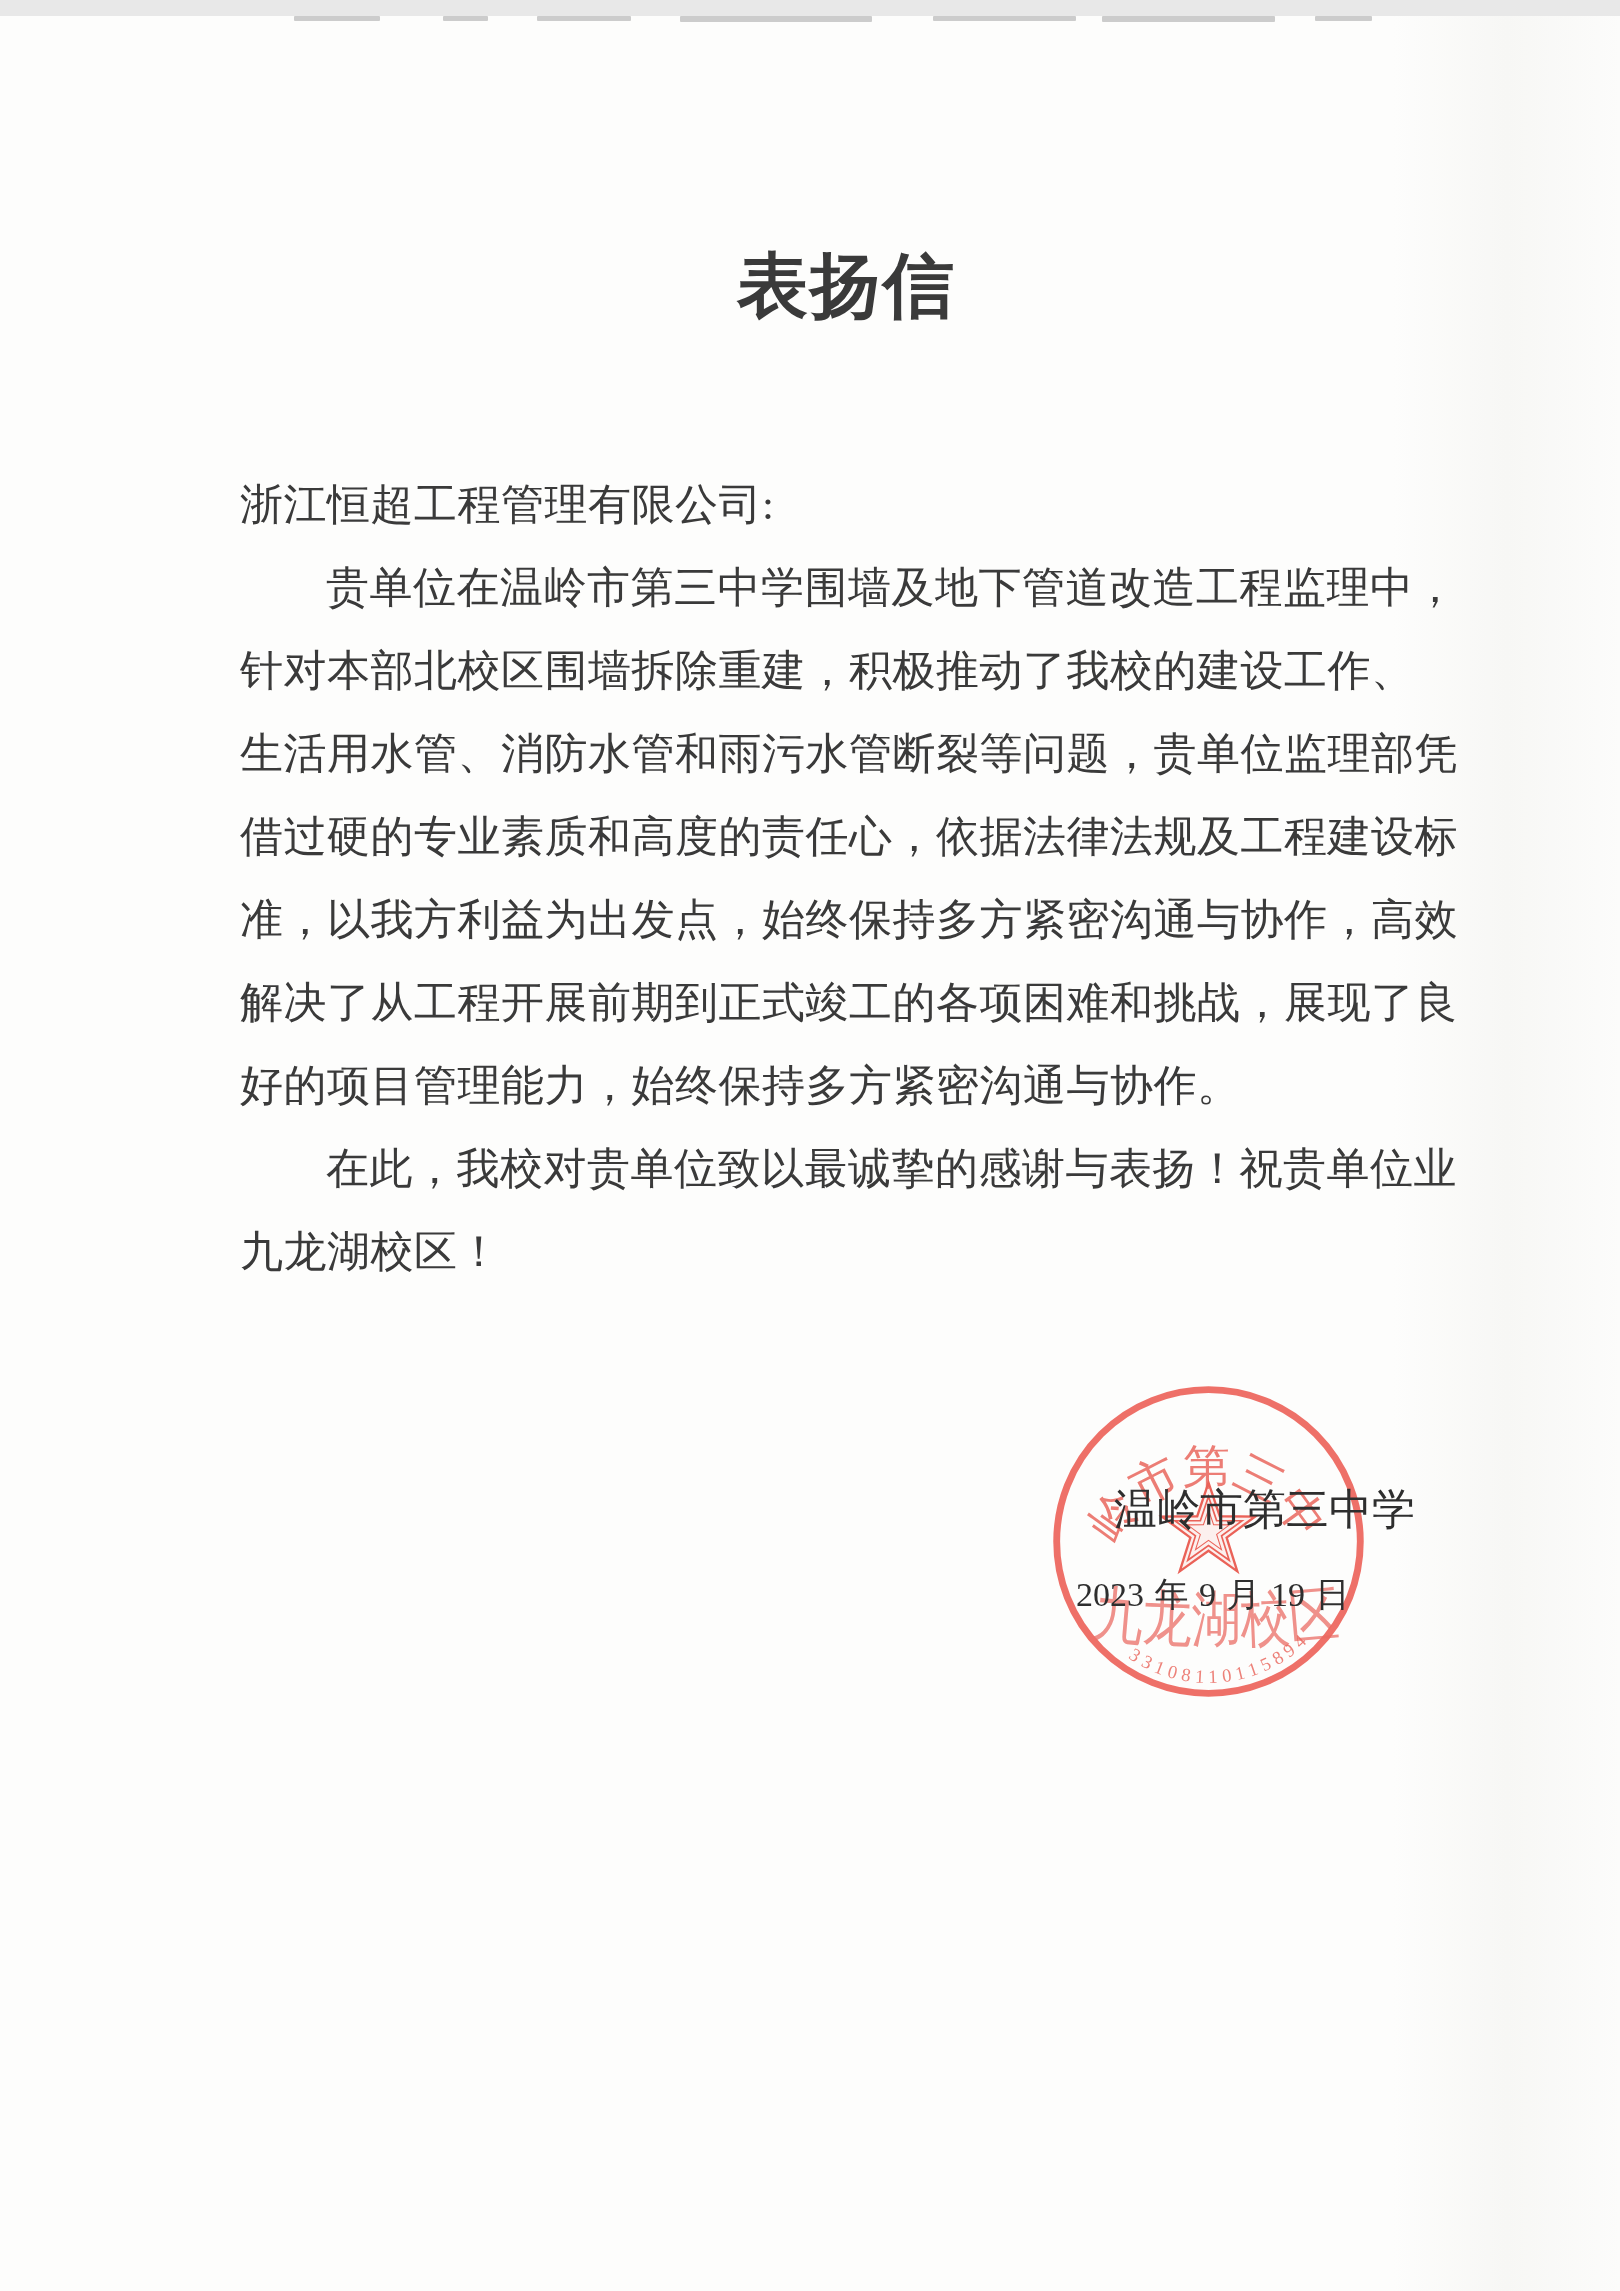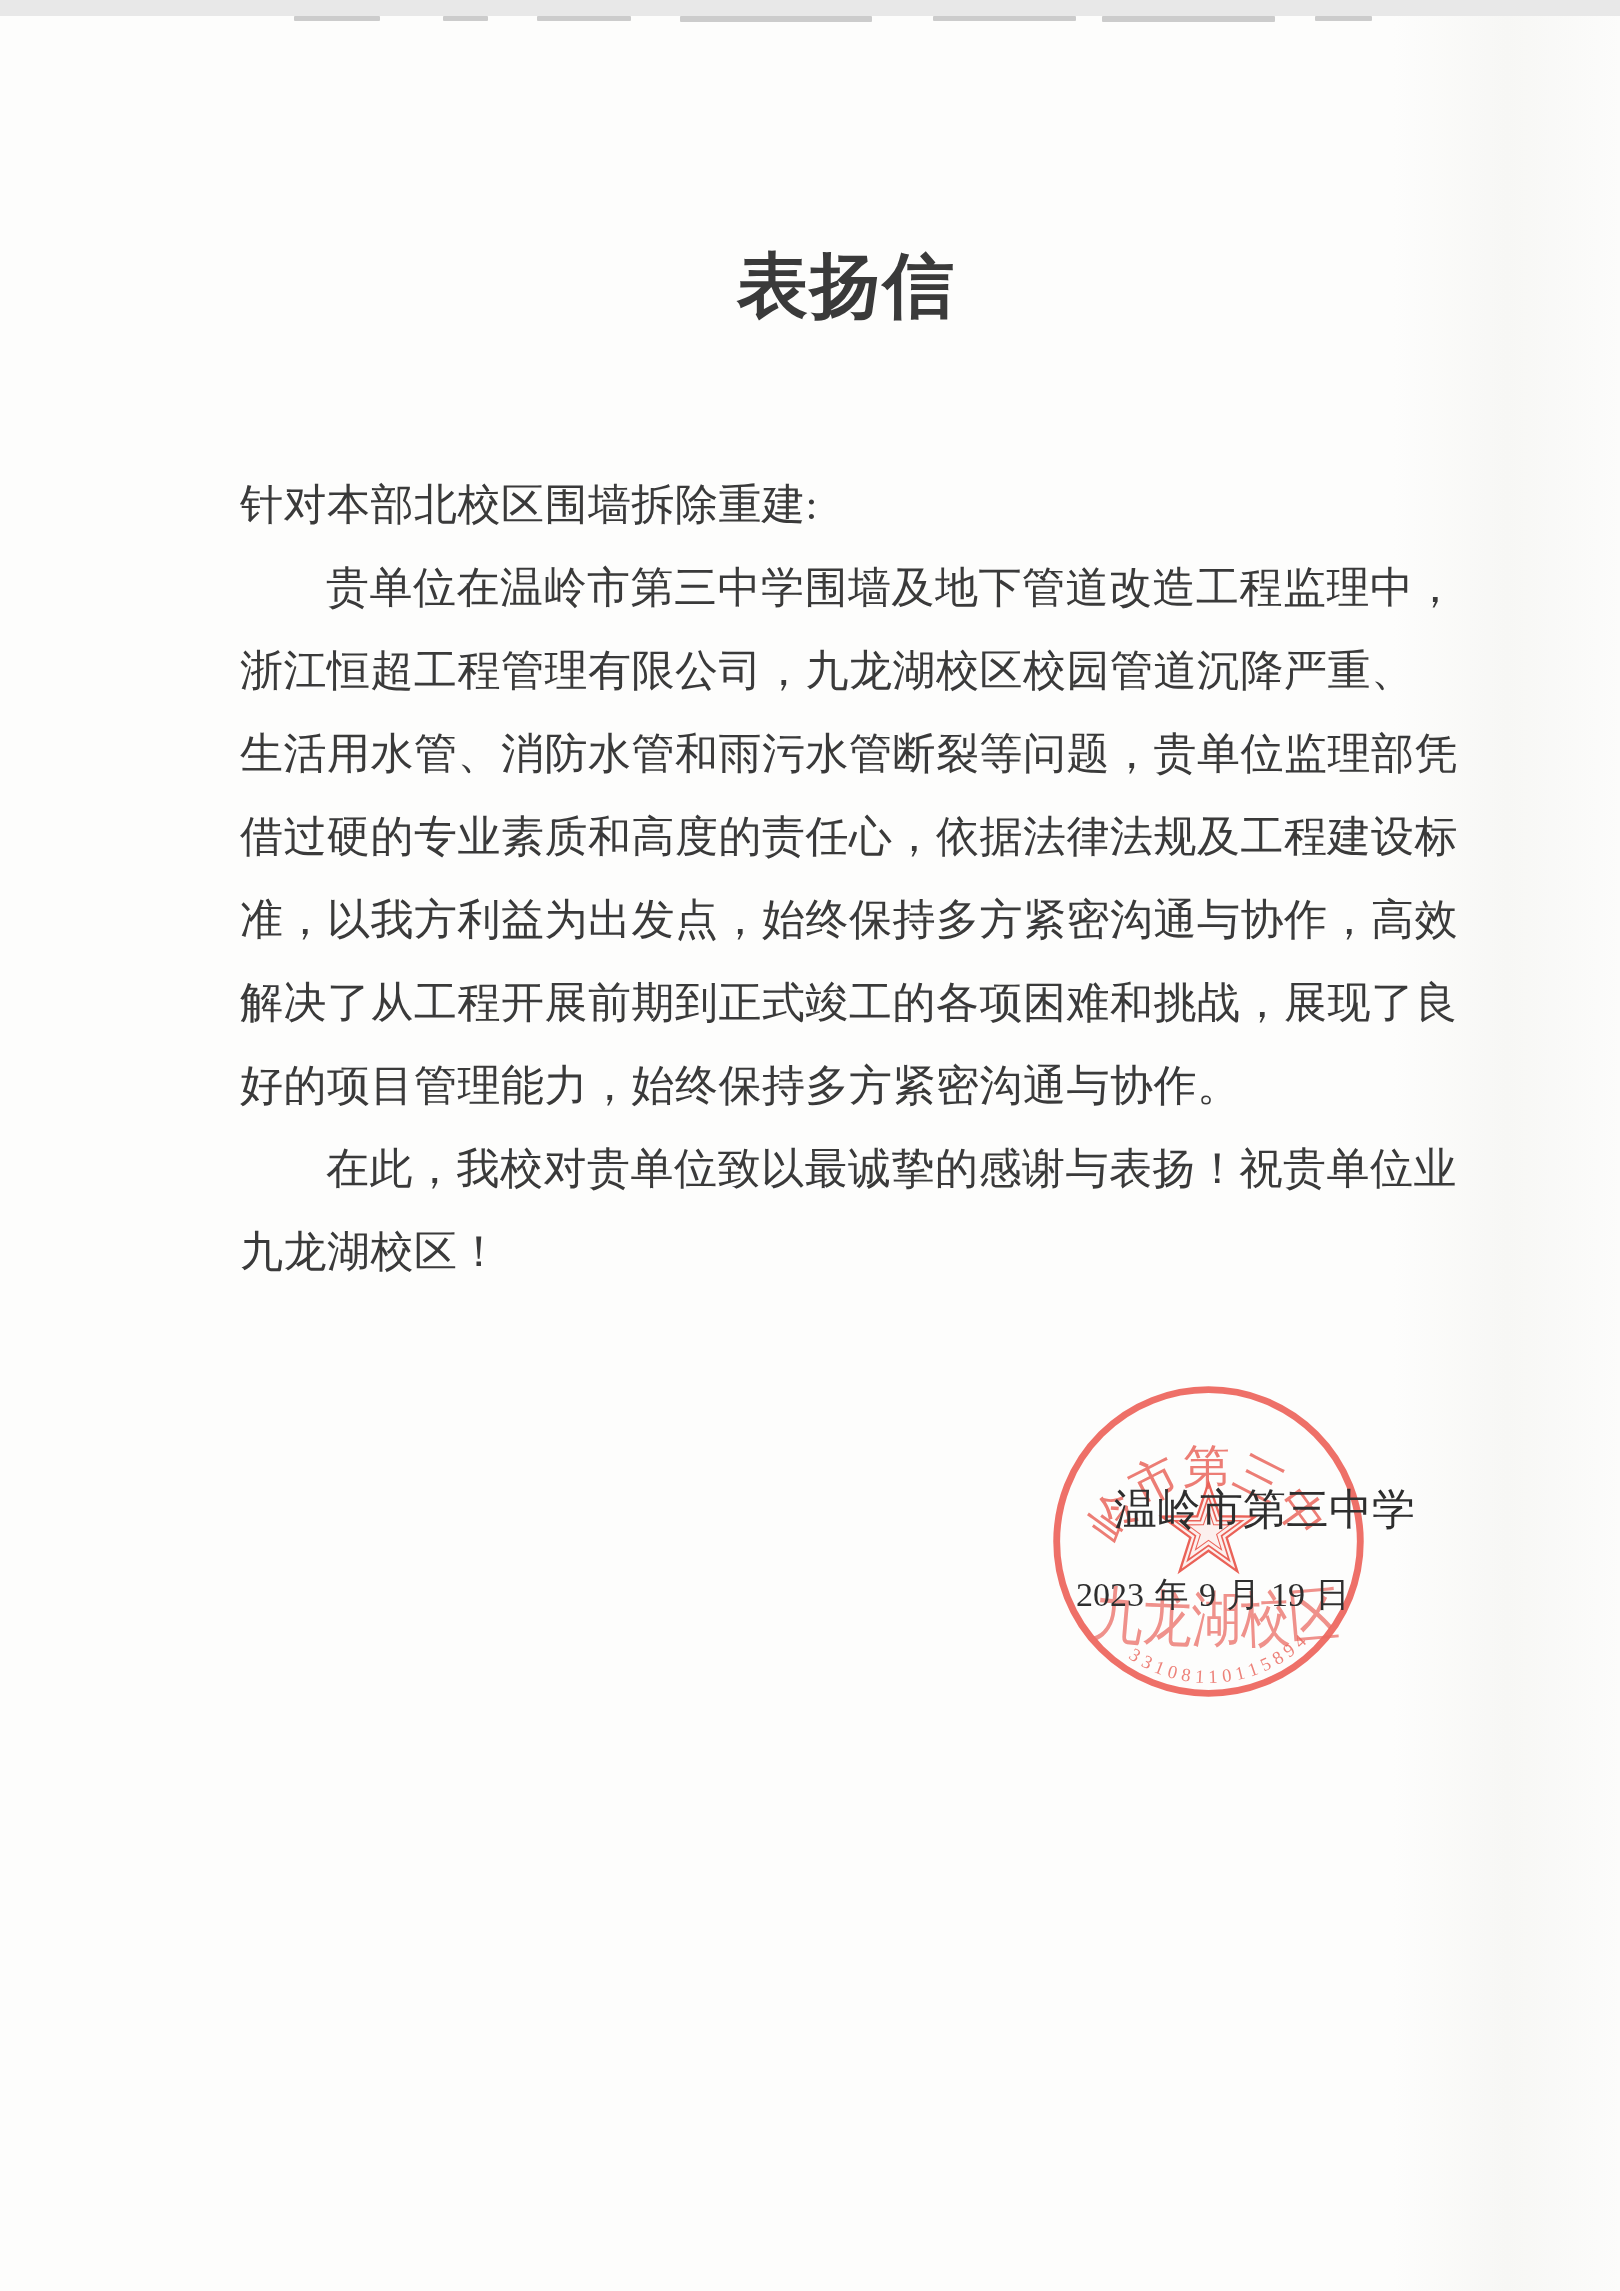--- a/index.html
+++ b/index.html
@@ -55,23 +55,23 @@
     <i style="left:537px;width:94px"></i>
     <i style="left:680px;width:192px;height:5.9px"></i>
     <i style="left:933px;width:143px"></i>
     <i style="left:1102px;width:173px;height:5.9px"></i>
     <i style="left:1315px;width:57px"></i>
   </div>
 
   <h1 class="title">表扬信</h1>
 
   <div class="body">
-    <div class="line">针对本部北校区围墙拆除重建:</div>
+    <div class="line">浙江恒超工程管理有限公司:</div>
     <div class="line indent">贵单位在温岭市第三中学围墙及地下管道改造工程监理中，</div>
-    <div class="line">浙江恒超工程管理有限公司，九龙湖校区校园管道沉降严重、</div>
+    <div class="line">针对本部北校区围墙拆除重建，积极推动了我校的建设工作、</div>
     <div class="line">生活用水管、消防水管和雨污水管断裂等问题，贵单位监理部凭</div>
     <div class="line">借过硬的专业素质和高度的责任心，依据法律法规及工程建设标</div>
     <div class="line">准，以我方利益为出发点，始终保持多方紧密沟通与协作，高效</div>
     <div class="line">解决了从工程开展前期到正式竣工的各项困难和挑战，展现了良</div>
     <div class="line">好的项目管理能力，始终保持多方紧密沟通与协作。</div>
     <div class="line indent">在此，我校对贵单位致以最诚挚的感谢与表扬！祝贵单位业</div>
     <div class="line">九龙湖校区！</div>
   </div>
 
   <svg class="seal" viewBox="0 0 340 340" aria-hidden="true">

